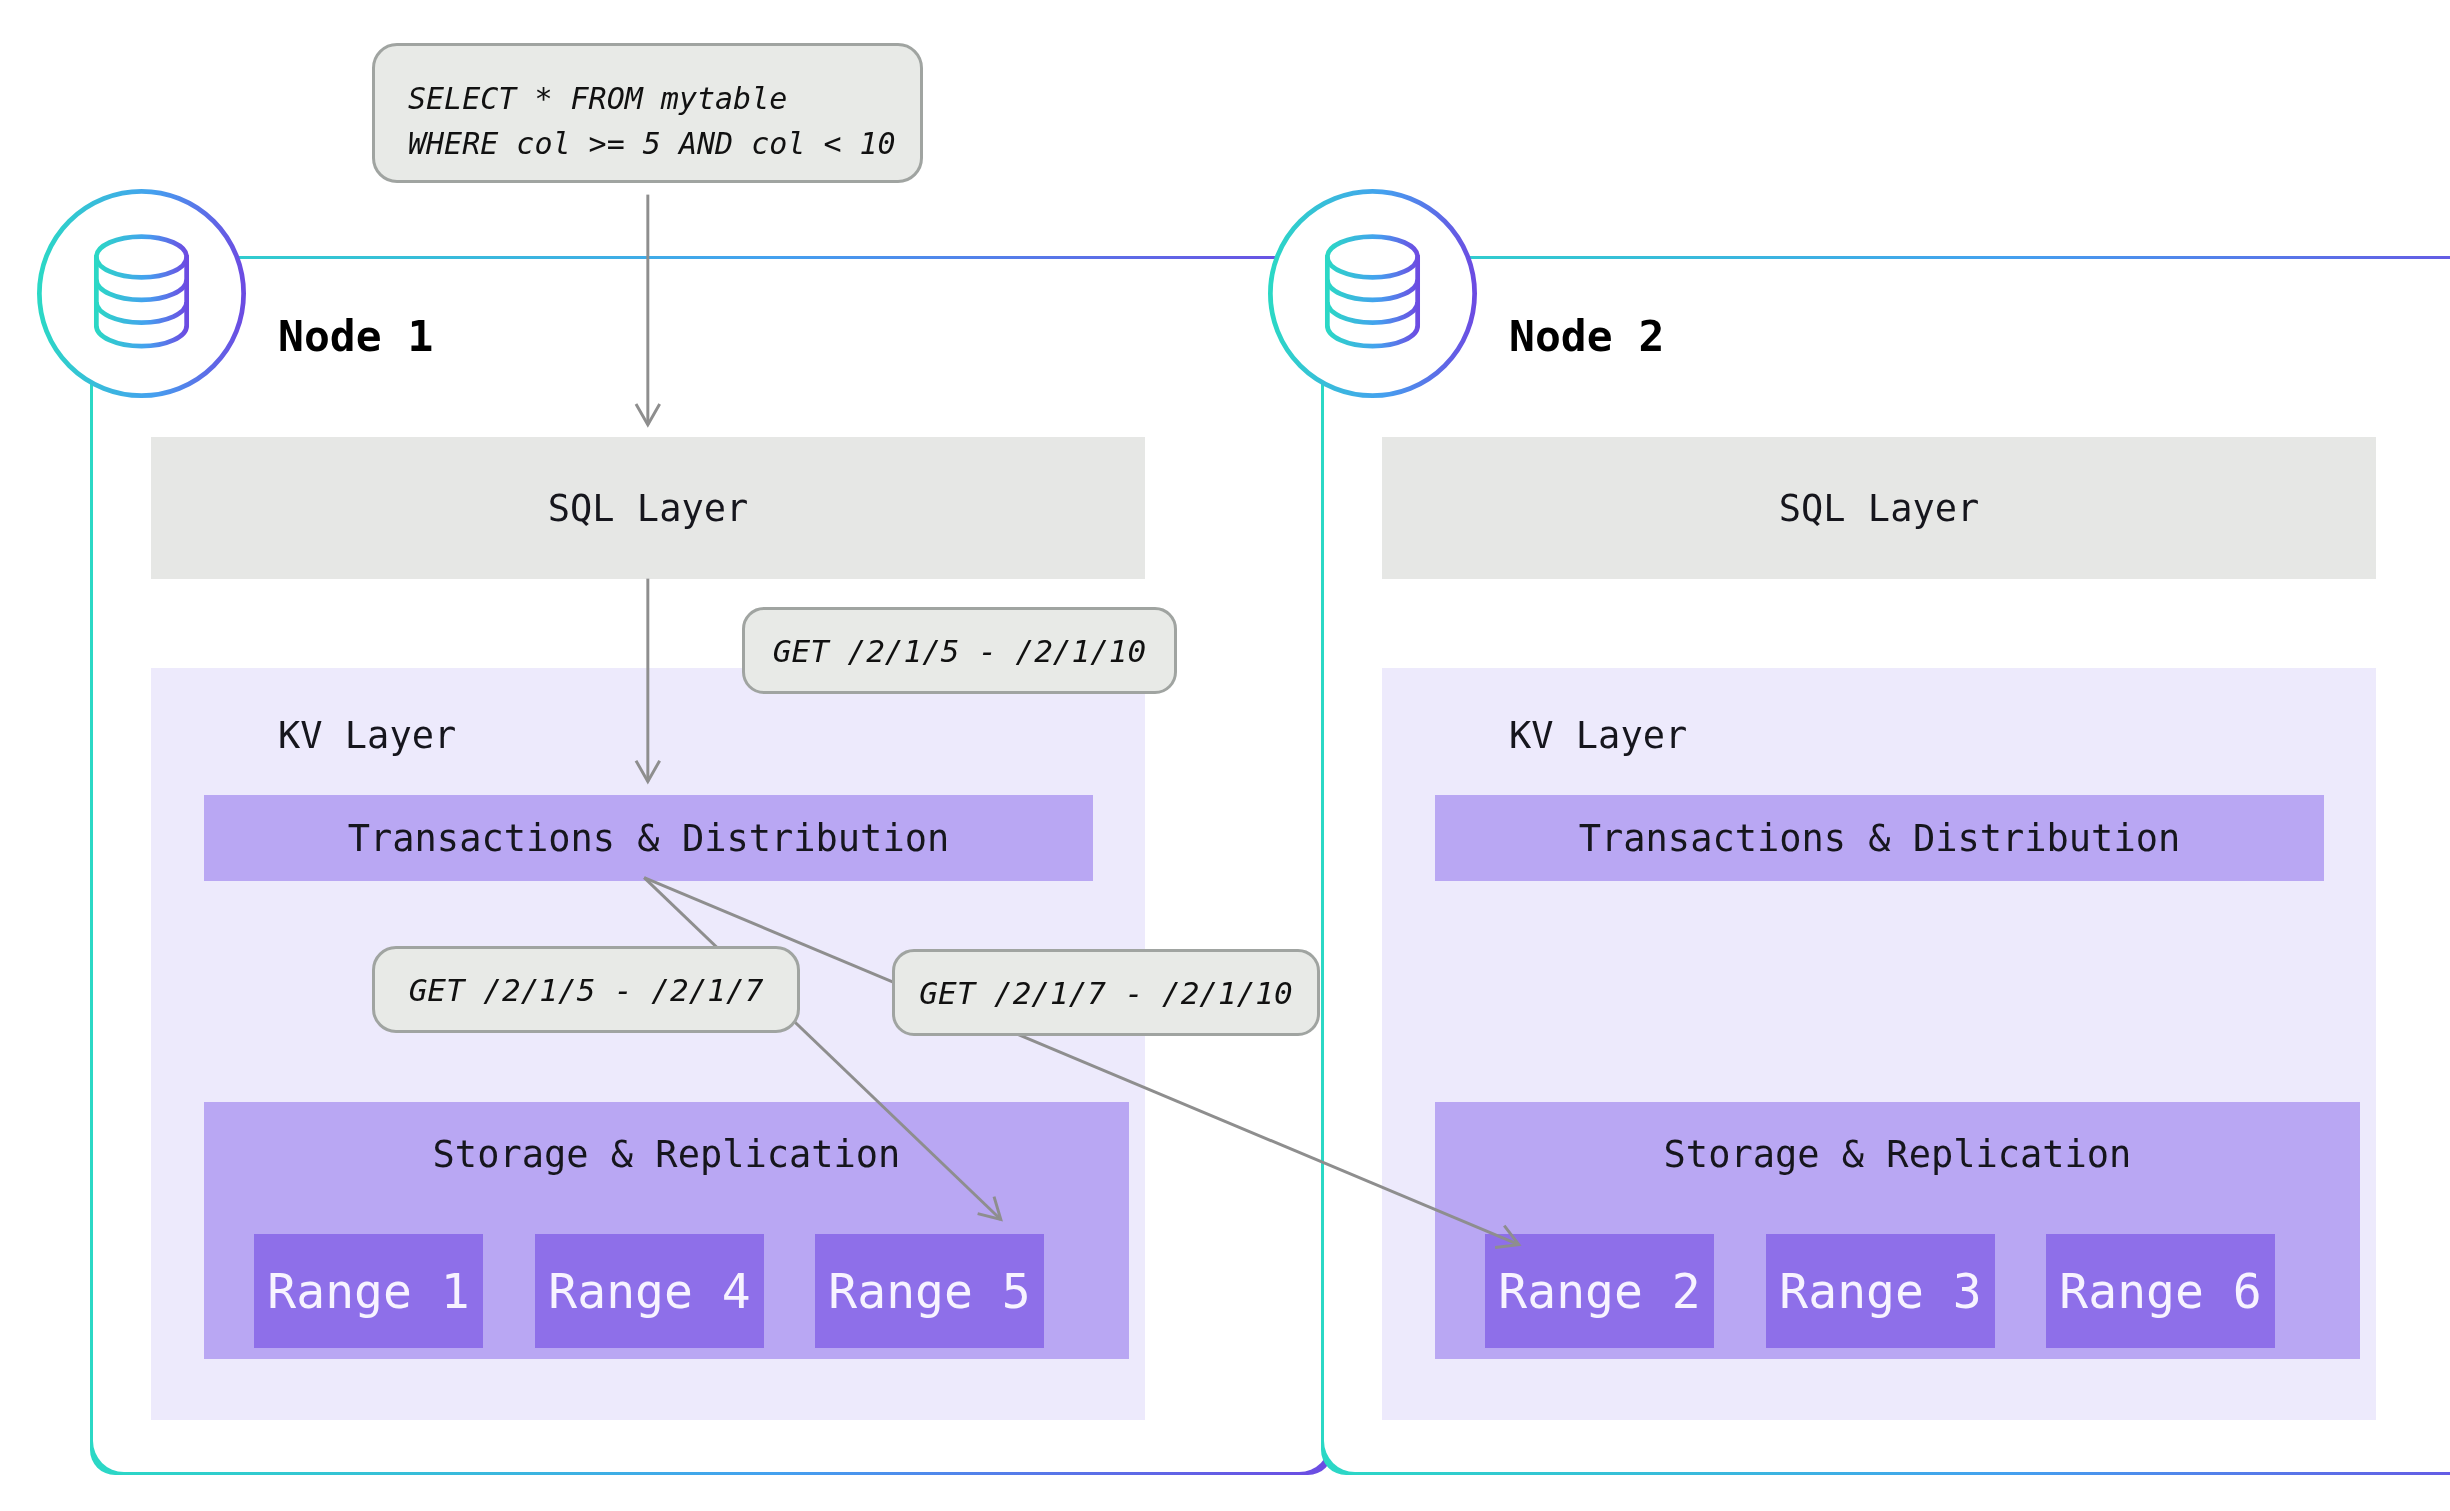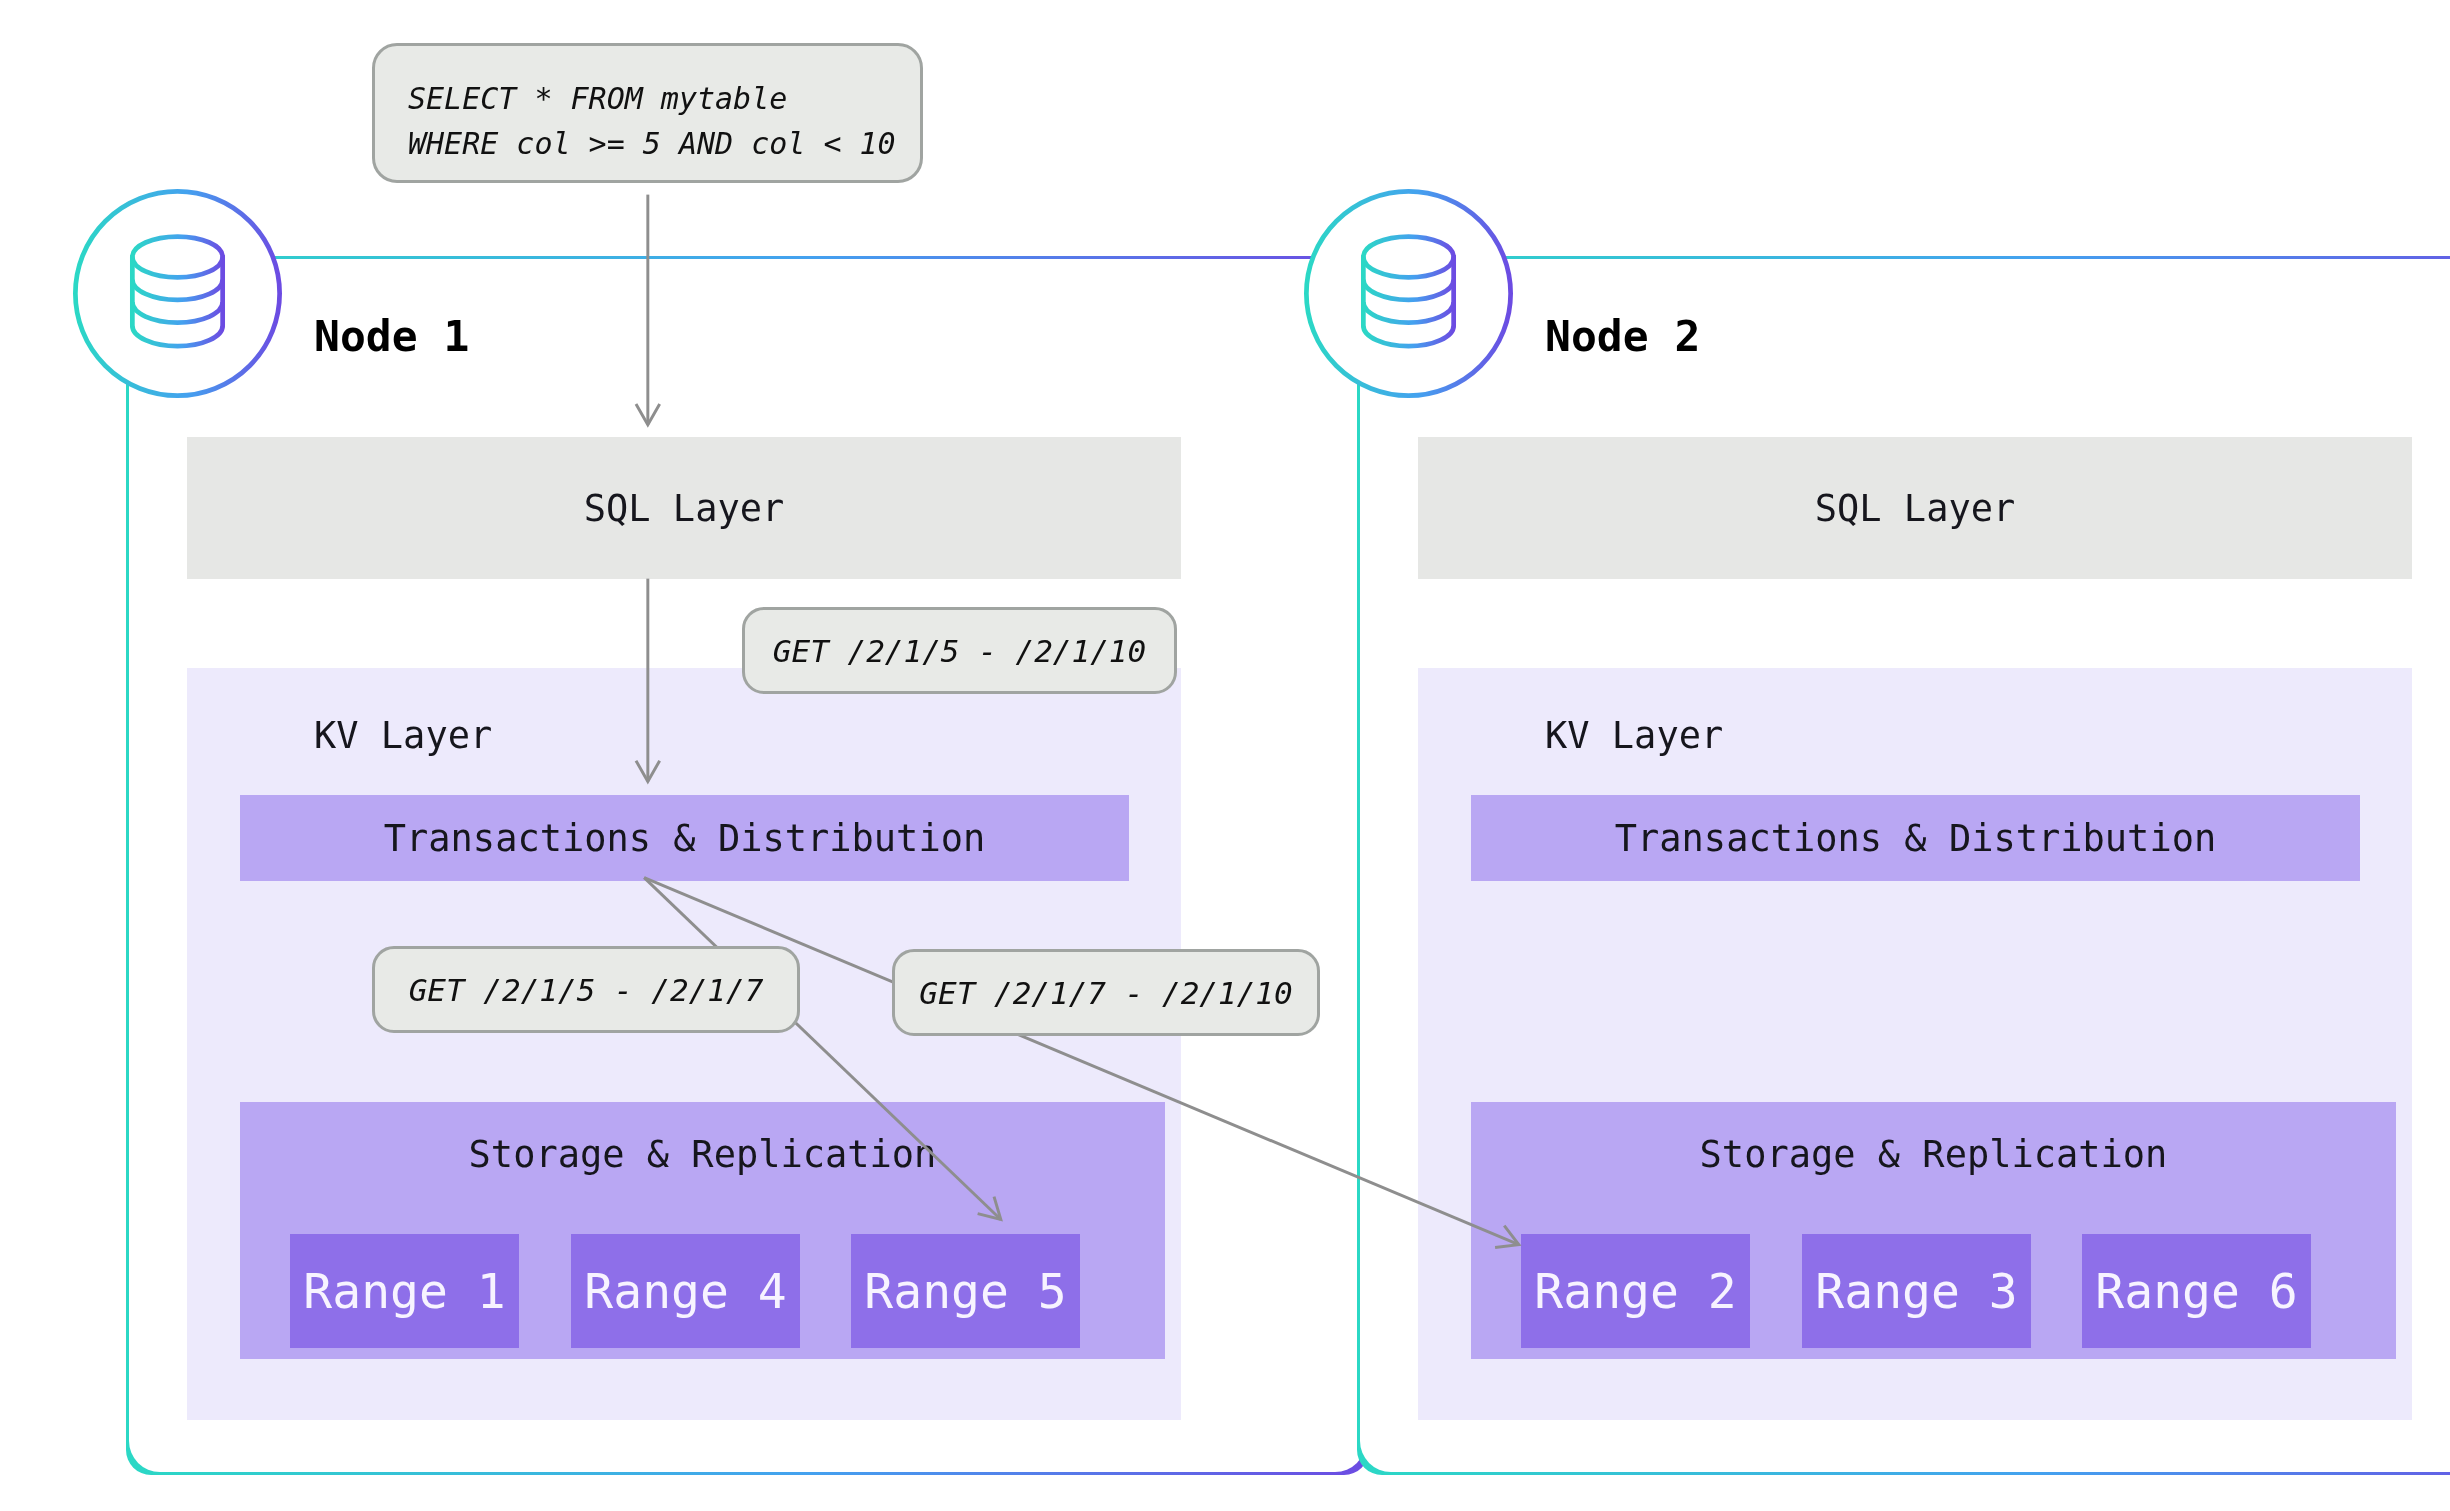--- a/index.html
+++ b/index.html
@@ -13,21 +13,20 @@
     position:relative; width:2450px; height:1511px; overflow:hidden;
     background:#fff; font-family:"DejaVu Sans Mono","Liberation Mono",monospace;
     color:var(--text-dark);
   }
   
   .node{
     position:absolute; top:256px; width:1243px; height:1219px;
     border-radius:25px; padding:3px; box-sizing:border-box;
     background:linear-gradient(90deg,var(--grad-start) 0%,var(--grad-mid) 55%,var(--grad-end) 100%);
     z-index:1;
-    margin-left:36px;
   }
   .node-inner{
     position:relative; width:100%; height:100%;
     background:#fff; border-radius:31px;
   }
   .node-1{left:90px;}
   .node-2{left:1321px;}
   .db-badge{position:absolute; left:-59px; top:-73px; width:215px; height:215px; z-index:4;}
   .node-title{
     position:absolute; left:185px; top:52px; font-size:43px; font-weight:700;
@@ -70,21 +69,21 @@
   }
   .query-bubble{
     left:372px; top:43px; width:551px; height:140px; border-radius:25px;
     padding:30px 0 0 33px; font-size:30px; line-height:45px; white-space:pre;
   }
   .get-bubble{
     height:87px; border-radius:22px; display:flex; align-items:center;
     justify-content:center; font-size:31px; white-space:nowrap;
   }
   .get-full{left:742px; top:607px; width:435px;}
-  .get-left{left:372px; top:946px; width:428px;}
+  .get-left{left:372px; top:946px; width:428px;border-radius:24px;}
   .get-right{left:892px; top:949px; width:428px;}
   
   .overlay{position:absolute; left:0; top:0; z-index:2; pointer-events:none;}
 </style>
 </head>
 <body>
 
 <div class="canvas">
 
   <div class="node node-1">

